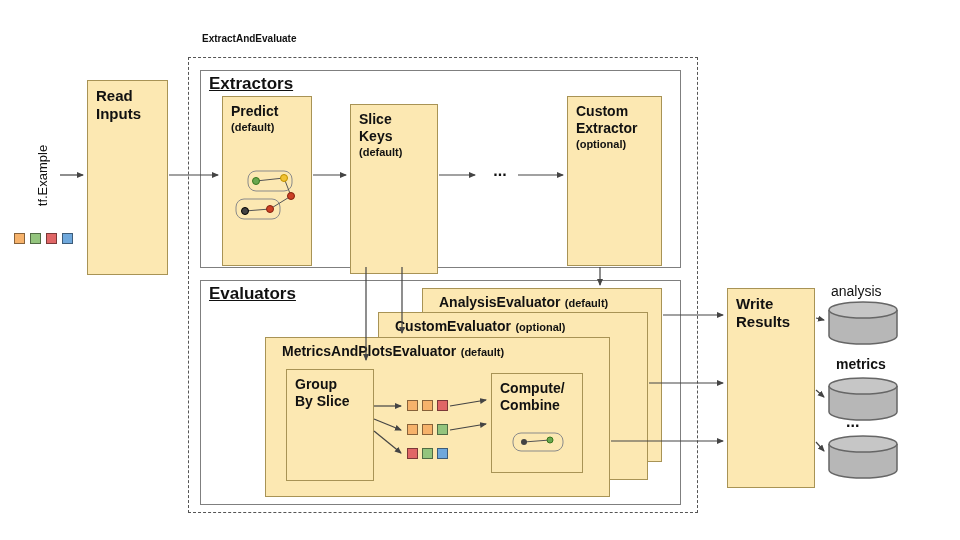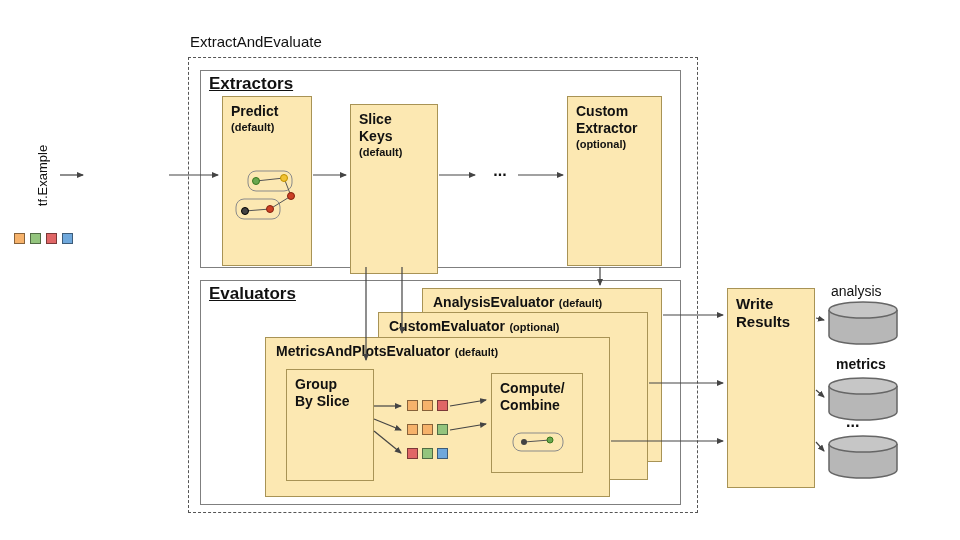--- a/index.html
+++ b/index.html
@@ -8,22 +8,22 @@
     font-family:"Liberation Sans",sans-serif;color:#111;
   }
   .abs{position:absolute;}
   .box{position:absolute;background:#FCE8B2;border:1px solid #a89355;box-sizing:border-box;padding:6px 8px;}
   .frame{position:absolute;border:1px solid #7f7f7f;box-sizing:border-box;background:transparent;}
   .dashed{position:absolute;border:1.5px dashed #555;box-sizing:border-box;}
   .bt{font-weight:700;font-size:14px;line-height:1.2;}
   .bt15{font-weight:700;font-size:15px;line-height:1.2;}
   .q{font-weight:700;font-size:11px;line-height:1.3;}
   .frame-label{position:absolute;left:8px;top:3px;font-weight:700;font-size:17px;text-decoration:underline;}
-  .main-title{position:absolute;font-weight:400;font-size:15px;}
-  .stack-title{padding:4px 10px;white-space:nowrap;}
+  .main-title{position:absolute;font-weight:700;font-size:10px;margin-left:12px;}
+  .stack-title{padding:4px 16px;white-space:nowrap;}
   .tf-label{position:absolute;left:-10px;top:168px;width:104px;text-align:center;
     transform:rotate(-90deg);font-size:13px;}
   .legend{position:absolute;left:14px;top:233px;display:flex;gap:5px;}
   .sq{display:inline-block;border:1px solid rgba(0,0,0,.45);box-sizing:border-box;}
   .sq-row{display:flex;gap:4px;margin-bottom:13px;}
   .ellipsis{position:absolute;font-weight:700;font-size:16px;}
   .out-label{position:absolute;font-size:14px;}
   .arrow-overlay{position:absolute;left:0;top:0;z-index:50;pointer-events:none;}
 </style>
 </head>
@@ -32,20 +32,26 @@
 <div class="canvas">
 
   <div class="tf-label">tf.Example</div>
   <div class="legend">
       <span class="sq" style="width: 11px; height: 11px; background: rgb(246, 178, 107);"></span>
       <span class="sq" style="width: 11px; height: 11px; background: rgb(147, 196, 125);"></span>
       <span class="sq" style="width: 11px; height: 11px; background: rgb(224, 102, 102);"></span>
       <span class="sq" style="width: 11px; height: 11px; background: rgb(111, 168, 220);"></span>
     </div>
 
+  <div class="box" style="left:87px;top:80px;width:81px;height:195px;">
+    <div class="bt15">
+      <div>Read</div>
+      <div>Inputs</div>
+    </div>
+  </div>
 
   <div class="main-title" style="left:190px;top:33px;">ExtractAndEvaluate</div>
 
   <div class="dashed" style="left:188px;top:57px;width:510px;height:456px;"></div>
 
   <div class="frame" style="left:200px;top:70px;width:481px;height:198px;">
     <span class="frame-label">Extractors</span>
   </div>
 
   <div class="box" style="left:222px;top:96px;width:90px;height:170px;">

